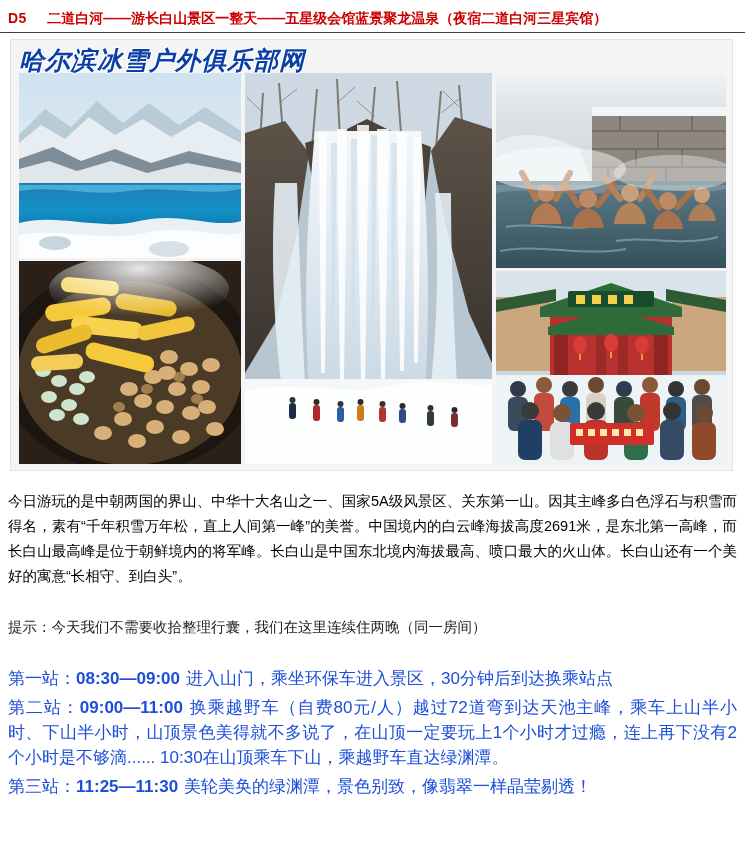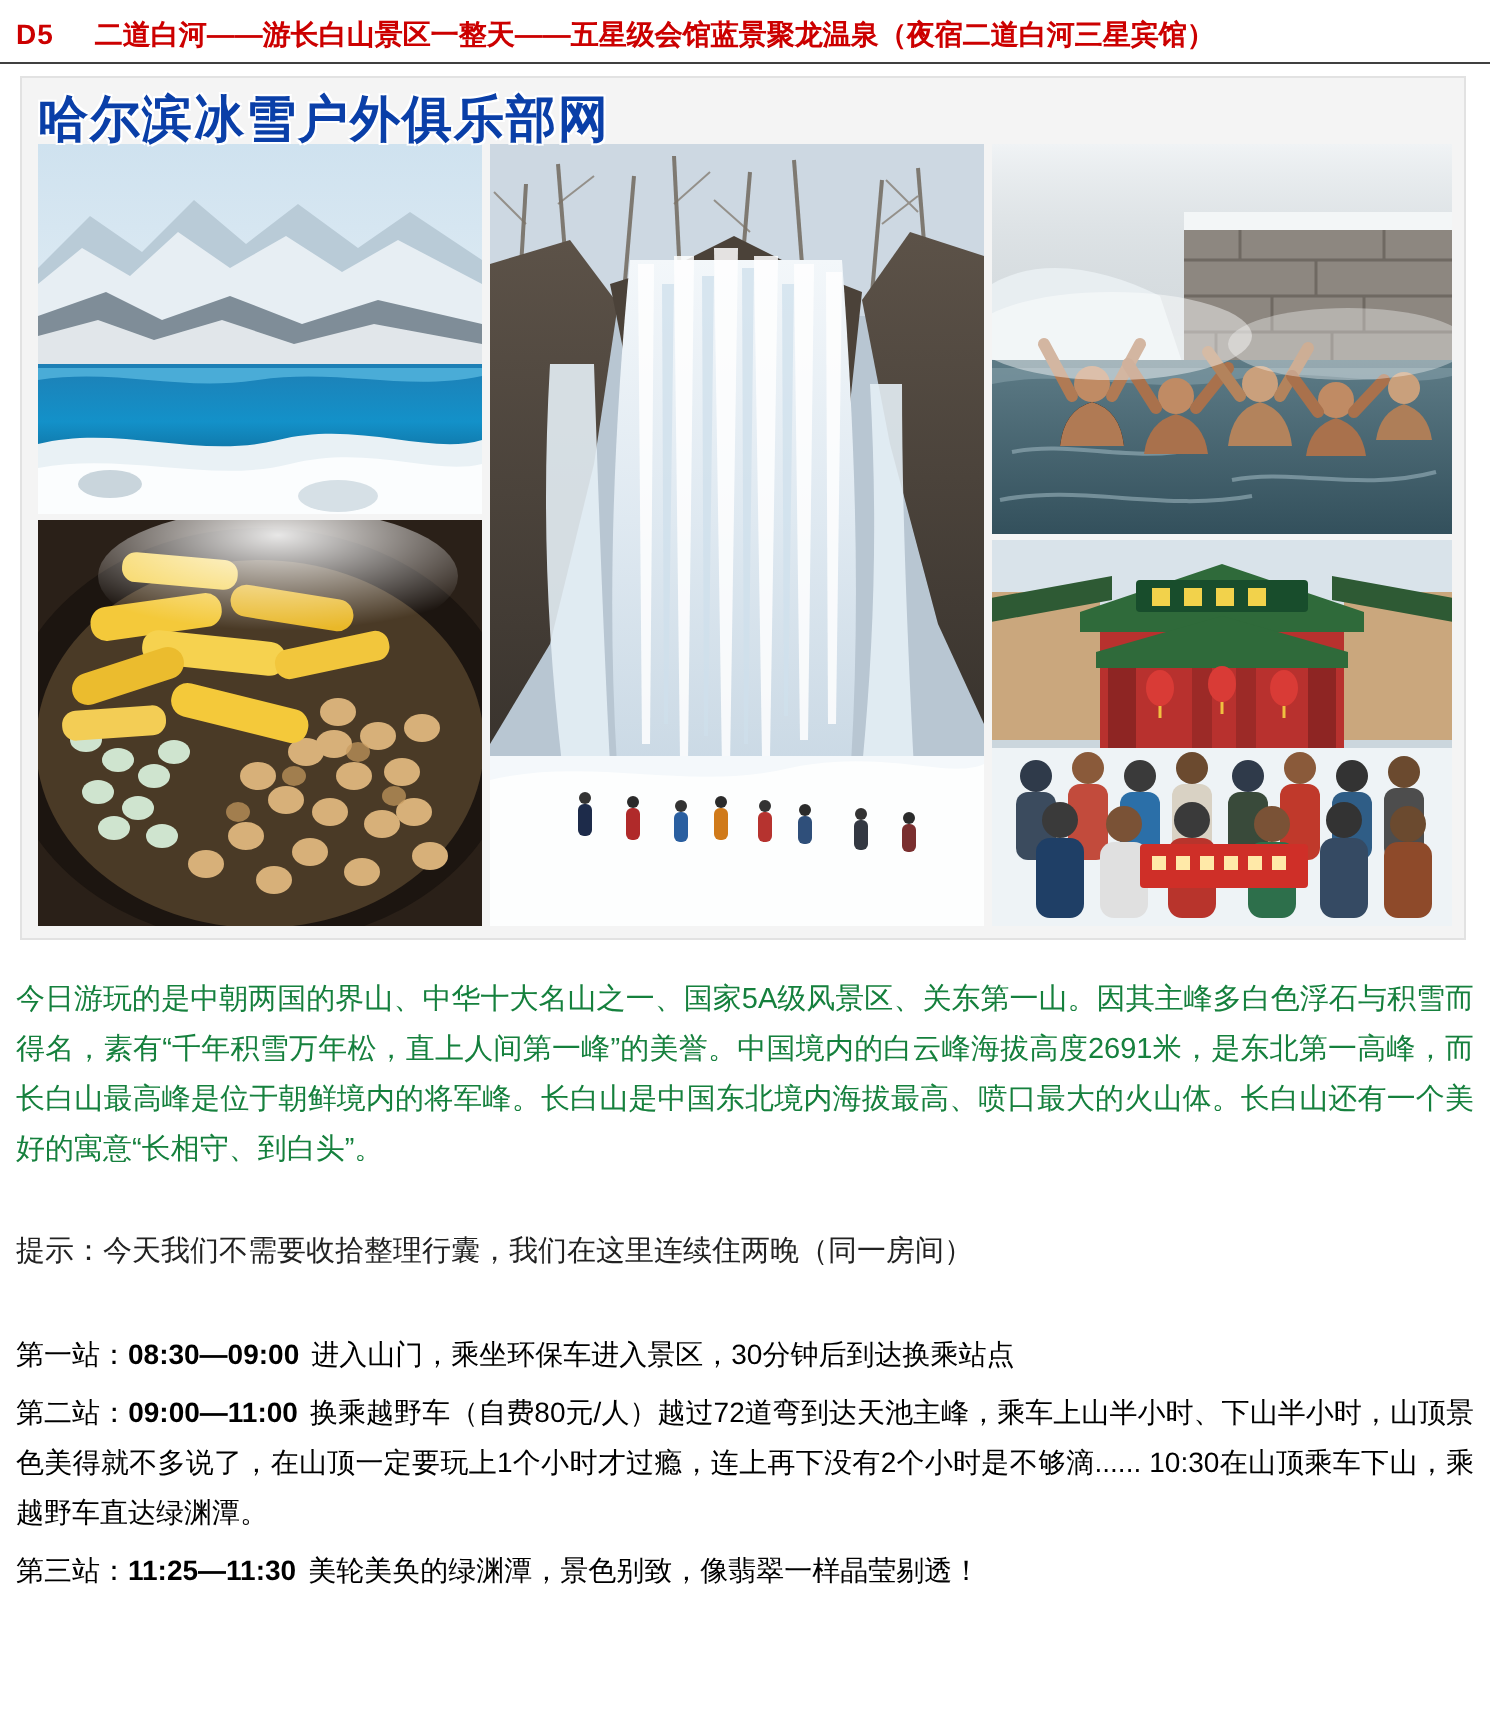--- a/index.html
+++ b/index.html
@@ -43,20 +43,21 @@
 
   
   .collage-wrap {
     position: relative;
     margin: 6px 4px 0 10px;
     width: 723px;
     height: 432px;
     background: #f4f4f4;
     border: 1px solid #e2e2e2;
     box-sizing: border-box;
+    font-style: italic;
   }
   .watermark {
     position: absolute;
     left: 8px;
     top: 4px;
     font-size: 25px;
     font-weight: bold;
     color: #0a3fa8;
     letter-spacing: 1px;
     text-shadow: 1px 1px 0 #ffffff, -1px -1px 0 #ffffff, 1px -1px 0 #ffffff, -1px 1px 0 #ffffff;
@@ -87,39 +88,39 @@
 
   
   .body-text {
     padding: 0 8px;
     margin-top: 18px;
   }
   p.para {
     margin: 0 0 6px 0;
     font-size: 14.5px;
     line-height: 25px;
-    color: #15803d;
+    color: #000000;
     text-align: justify;
   }
   p.tip {
     margin: 26px 0 0 0;
     font-size: 14.5px;
     line-height: 25px;
     color: #222222;
   }
 
   .stations {
     padding: 0 8px;
     margin-top: 26px;
   }
   p.station {
     margin: 0 0 4px 0;
-    font-size: 14px;
+    font-size: 17px;
     line-height: 25px;
-    color: #000000;
+    color: #1d4ed8;
     text-align: justify;
   }
   .st-label { }
   .st-time {
     font-weight: bold;
   }
   .st-gap-small { display:inline-block; width: 6px; }
   .st-gap-big { display:inline-block; width: 34px; }
 </style>
 </head>

